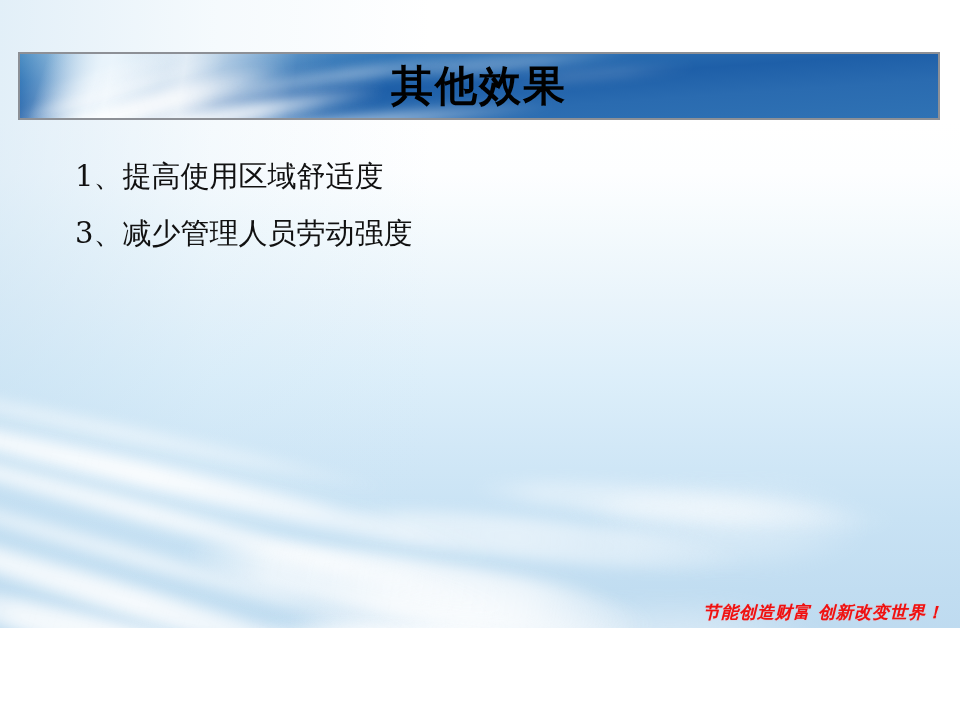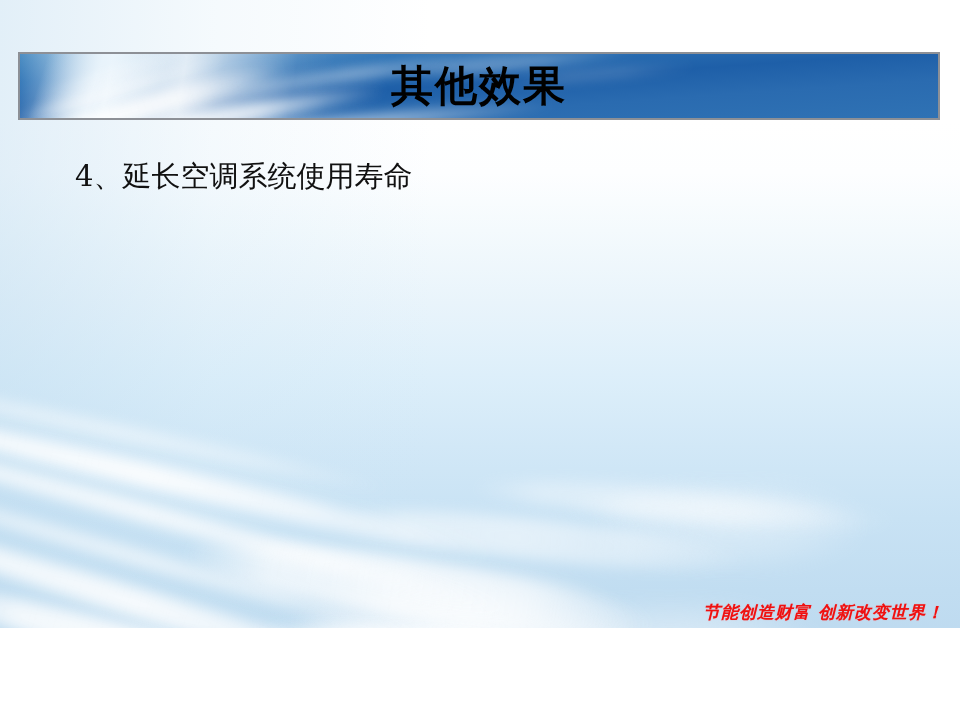--- a/index.html
+++ b/index.html
@@ -238,19 +238,22 @@
     <div class="tb-wisp w9"></div>
     <div class="tb-wisp w5"></div>
     <div class="tb-wisp w6"></div>
     <div class="tb-wisp w7"></div>
     <div class="tb-wisp w8"></div>
     <div class="title-text">其他效果</div>
   </div>
 
   <div class="body-list">
     <div class="list-item">
-      <span class="li-num">4、</span><span>延长空调系统使用寿命</span>
+      <span class="li-num">1、</span><span>提高使用区域舒适度</span>
+    </div>
+    <div class="list-item">
+      <span class="li-num">3、</span><span>减少管理人员劳动强度</span>
     </div>
   </div>
 
   <div class="footer-slogan">节能创造财富 创新改变世界！</div>
 
 </div>
 
 </body></html>

